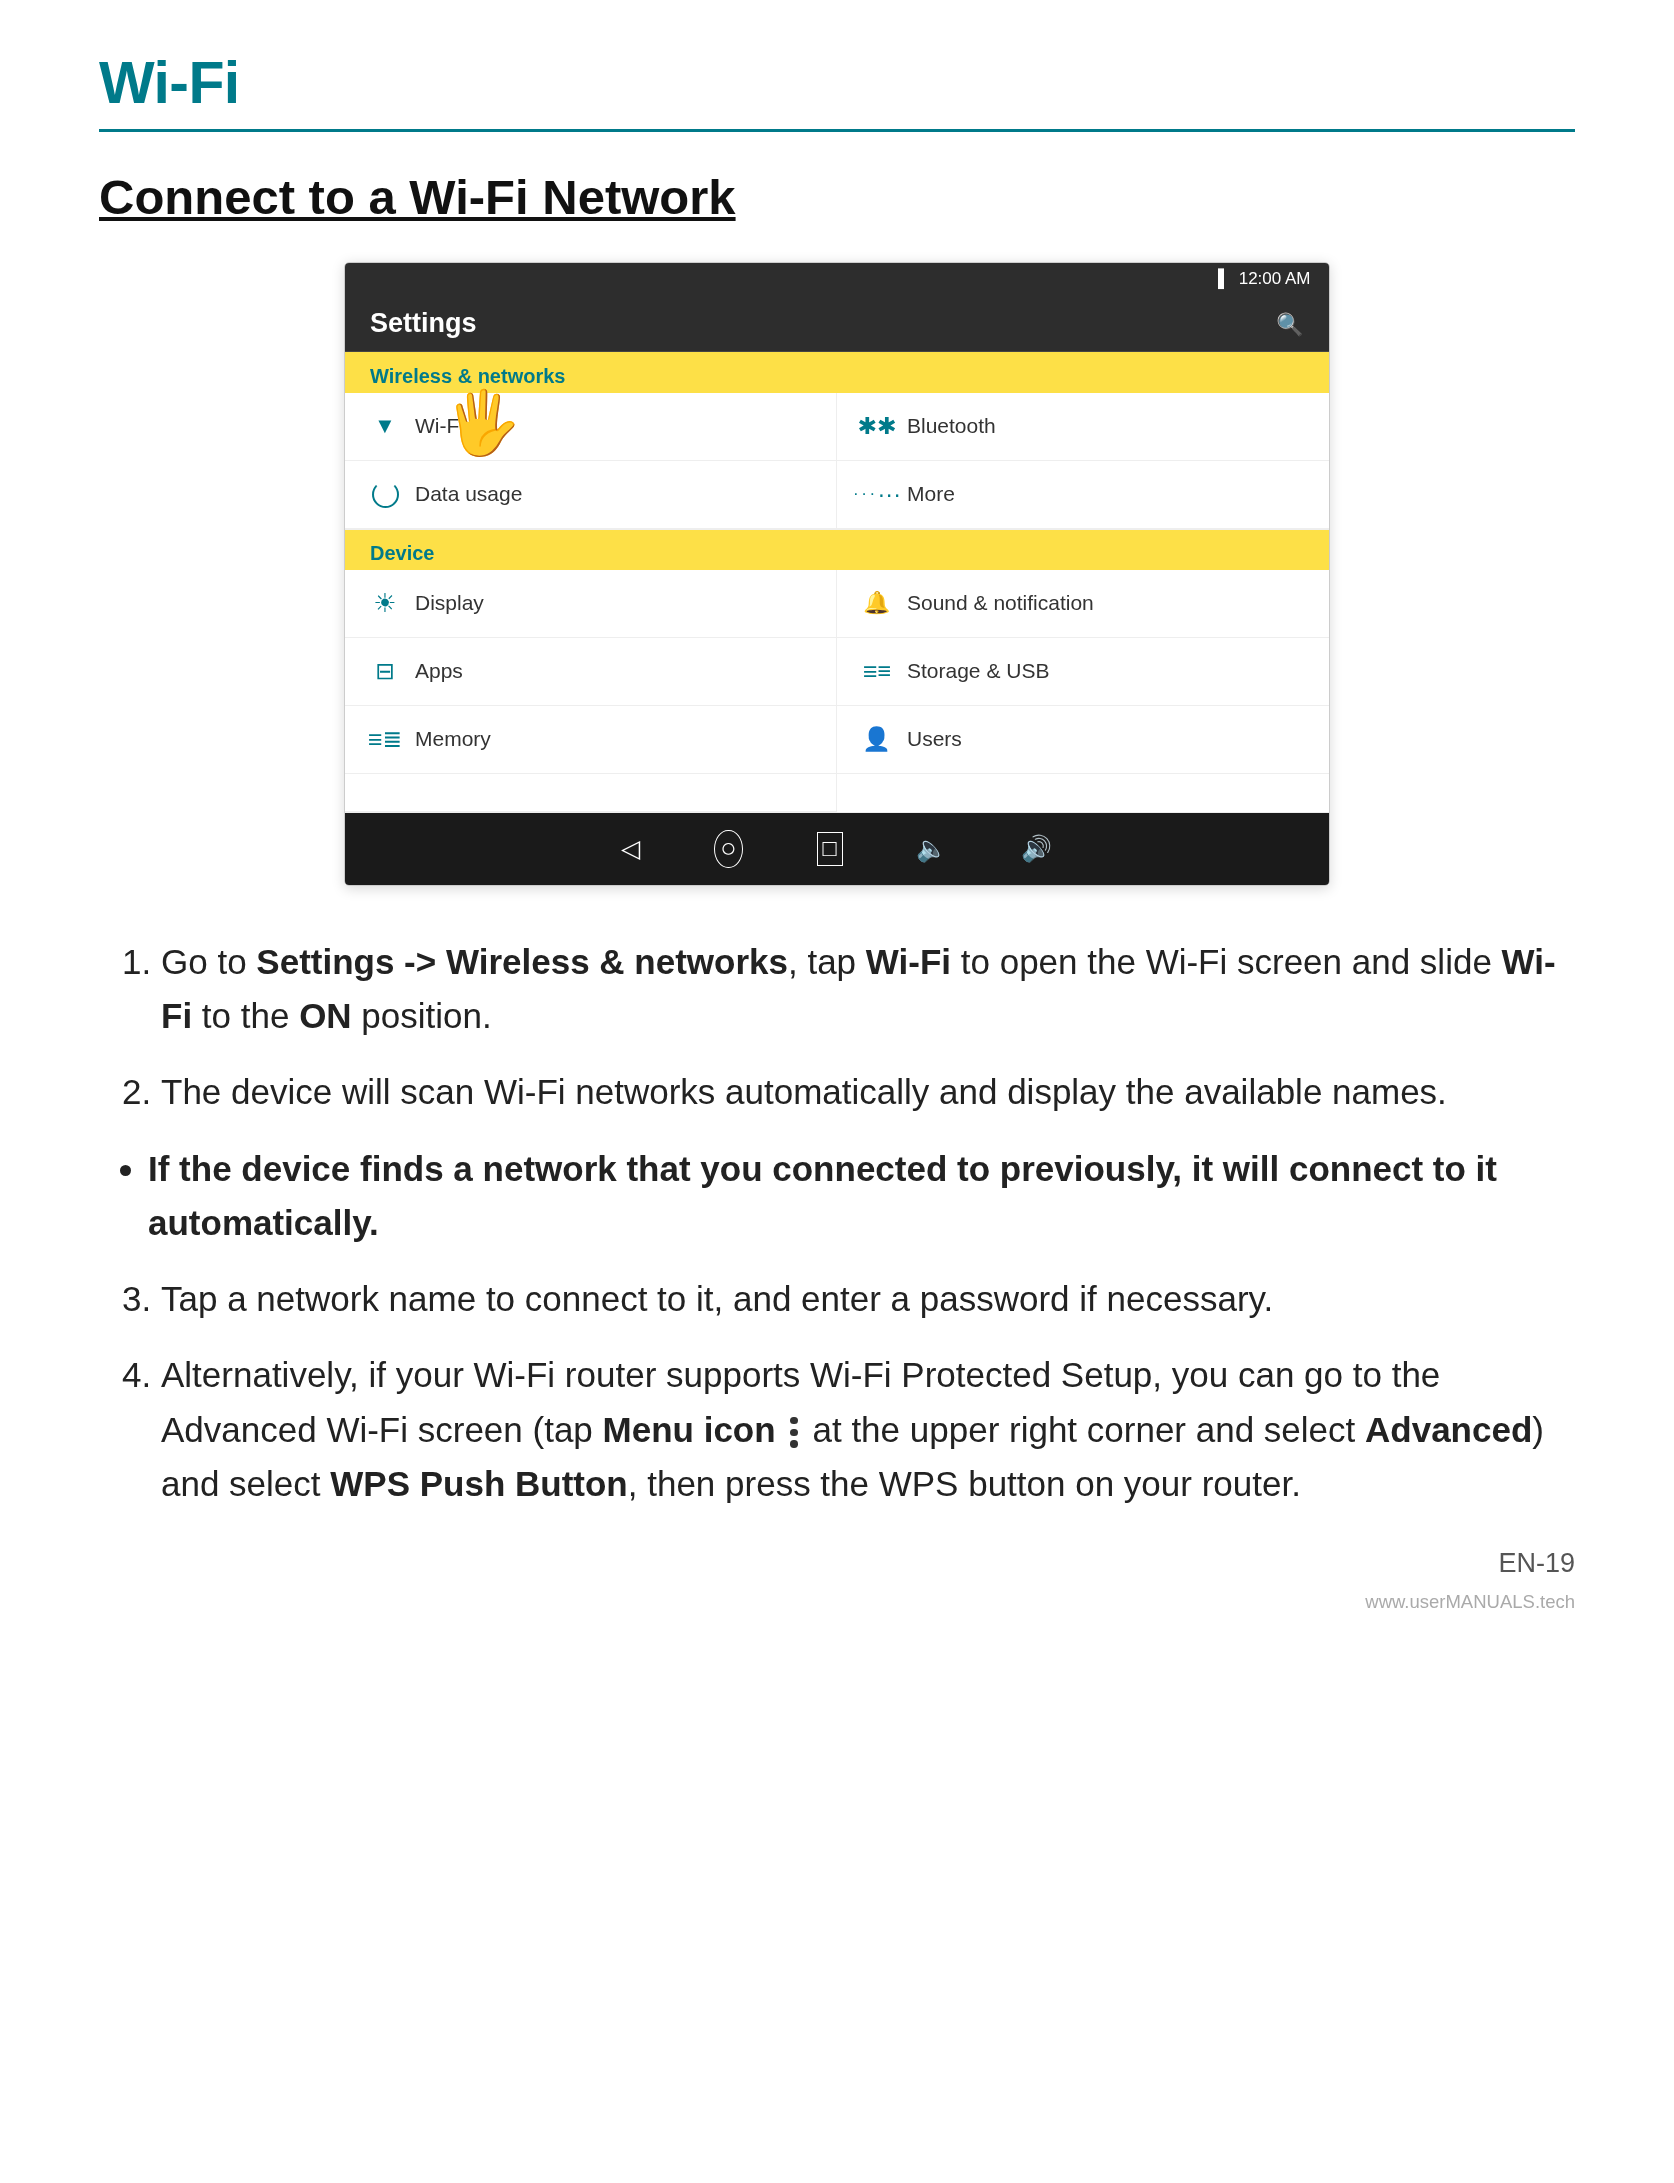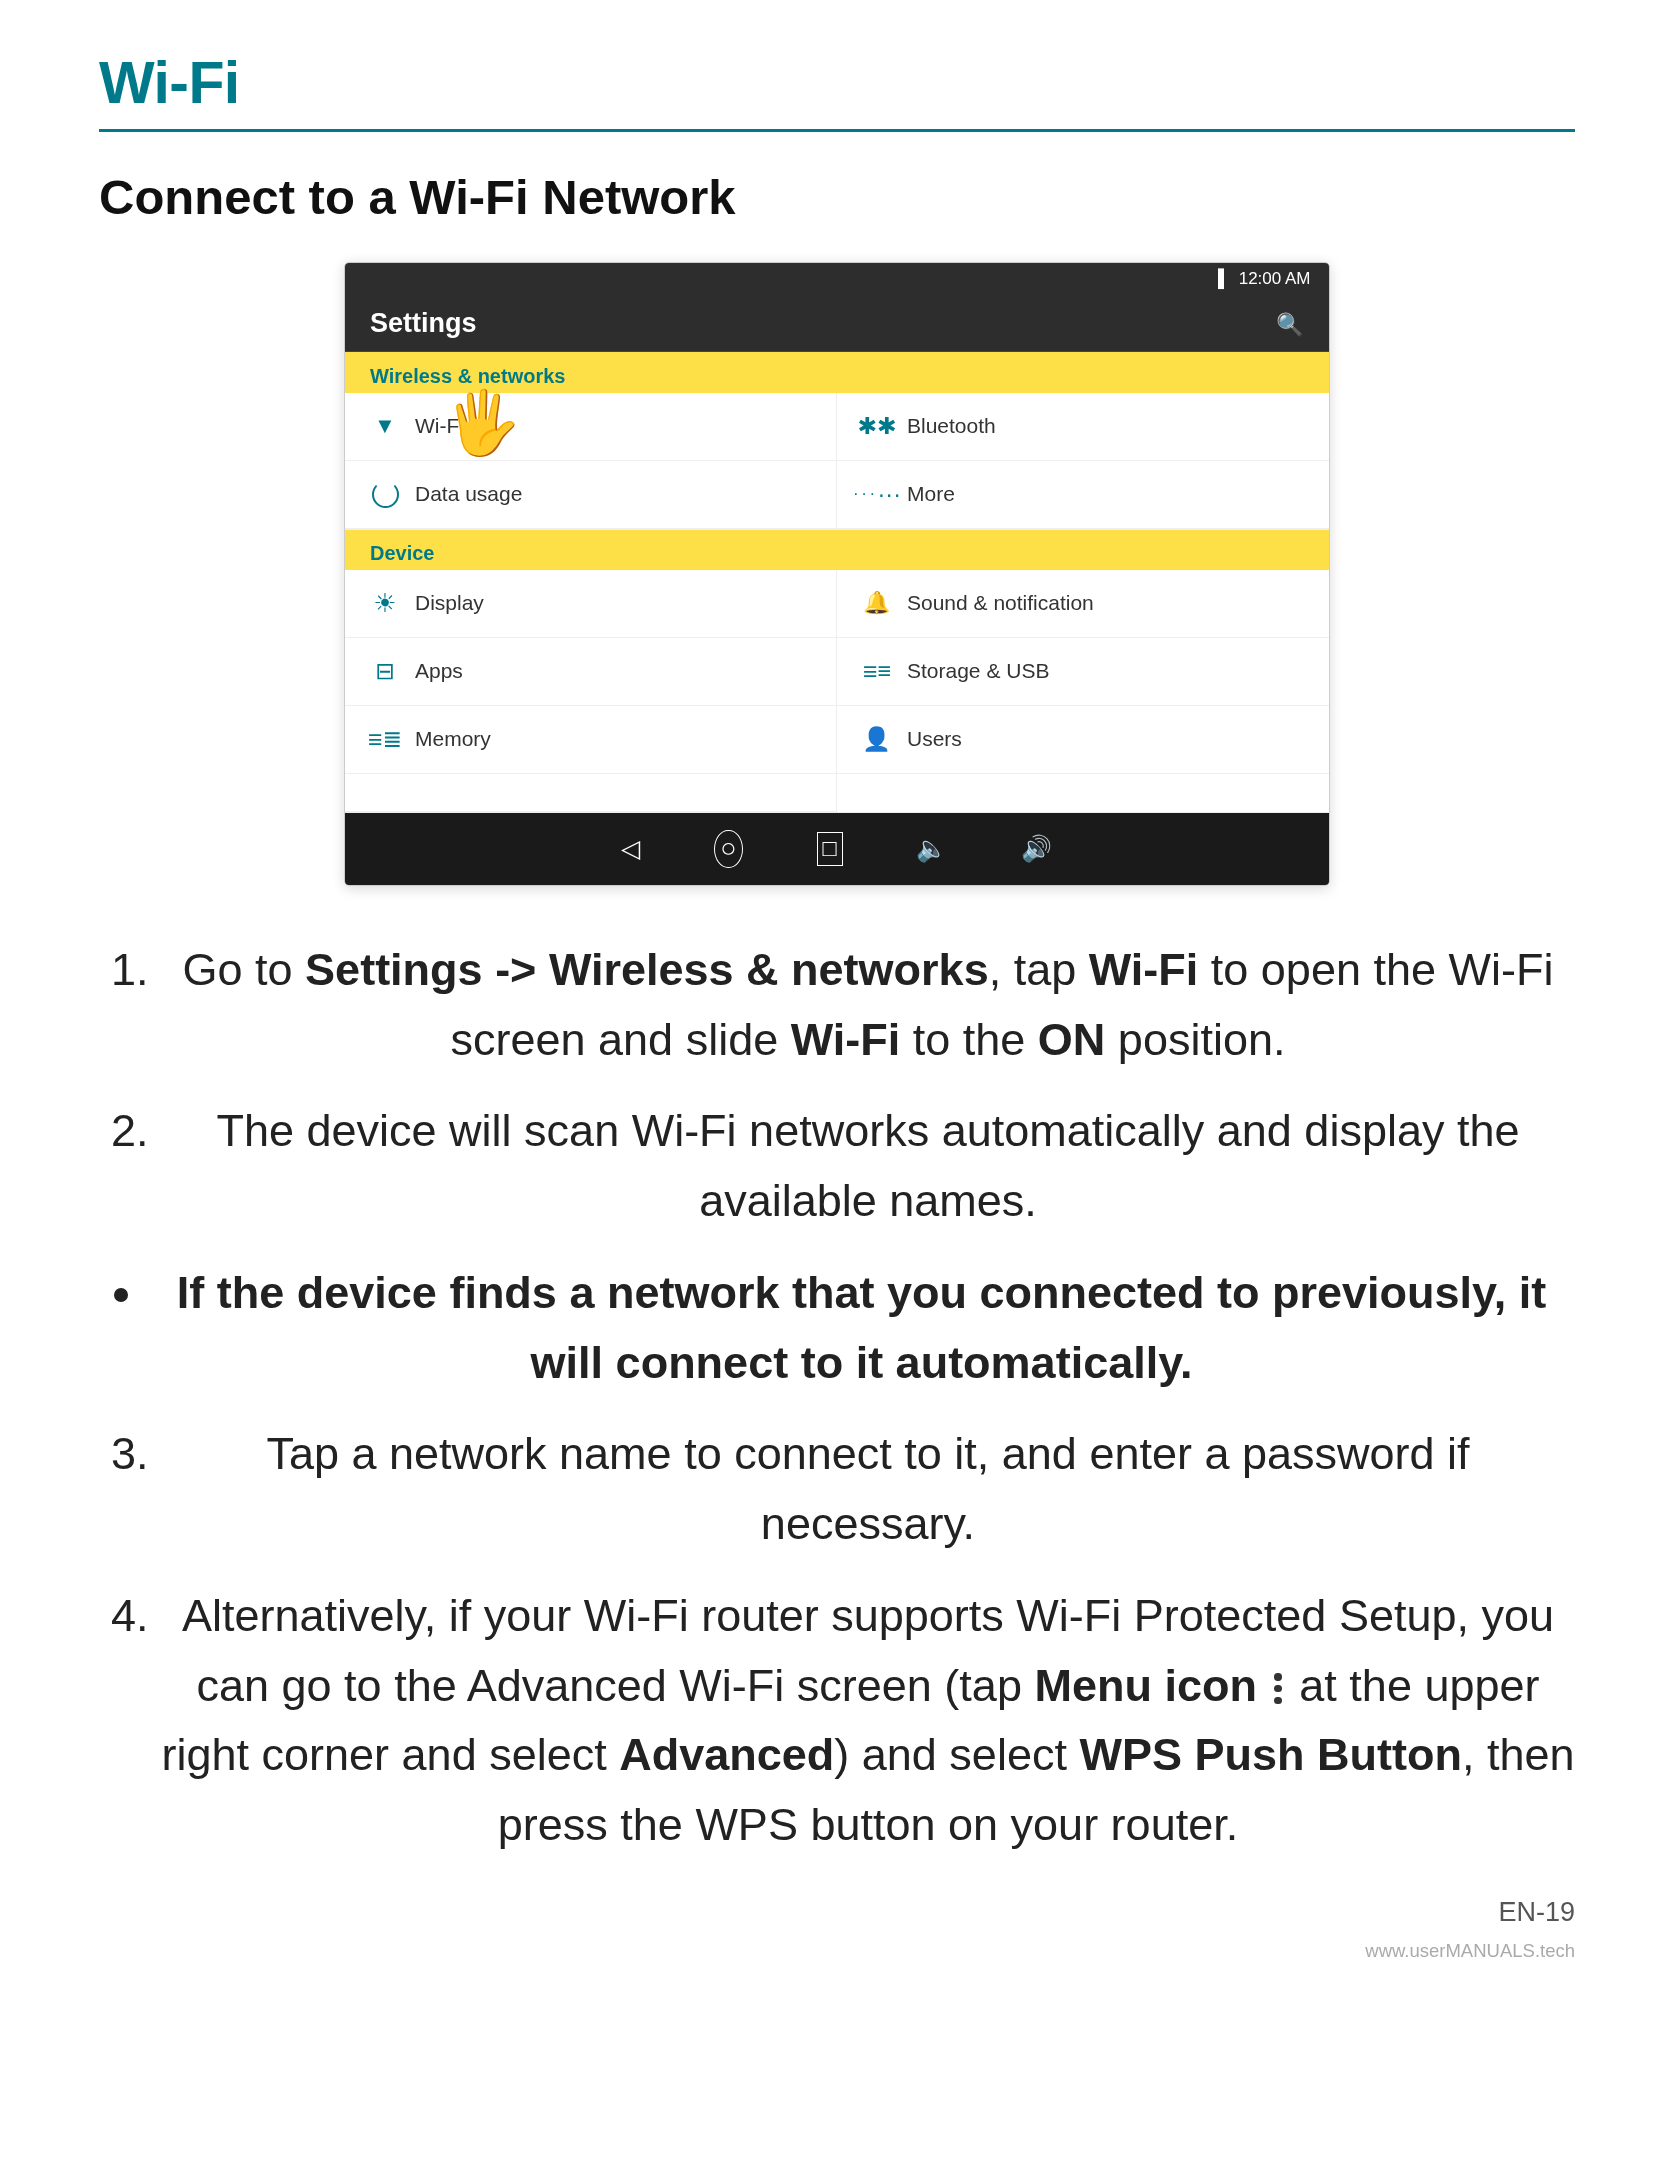--- a/index.html
+++ b/index.html
@@ -25,20 +25,21 @@
       border: none;
       border-top: 3.1px solid #007a8a;
       margin-bottom: 37px;
     }
 
     .section-title {
       font-size: 49px;
       font-weight: 900;
       color: #111;
       margin-bottom: 37px;
+      text-decoration: underline;
     }
 
     
     .phone-mockup {
       width: 986px;
       margin: 0 auto 49px auto;
       border: 1.8px solid #ccc;
       border-radius: 5px;
       overflow: hidden;
       box-shadow: 0 2.5px 12.3px rgba(0,0,0,0.15);
@@ -126,24 +127,23 @@
     }
 
     .nav-icon {
       color: #fff;
       font-size: 25px;
     }
 
     
     .instructions {
       margin-top: 31px;
-      font-size: 45px;
+      font-size: 35px;
       line-height: 1.55;
       color: #222;
-      text-align: center;
     }
 
     .instructions ol {
       padding-left: 62px;
     }
 
     .instructions ul {
       padding-left: 49px;
       list-style: disc;
     }

